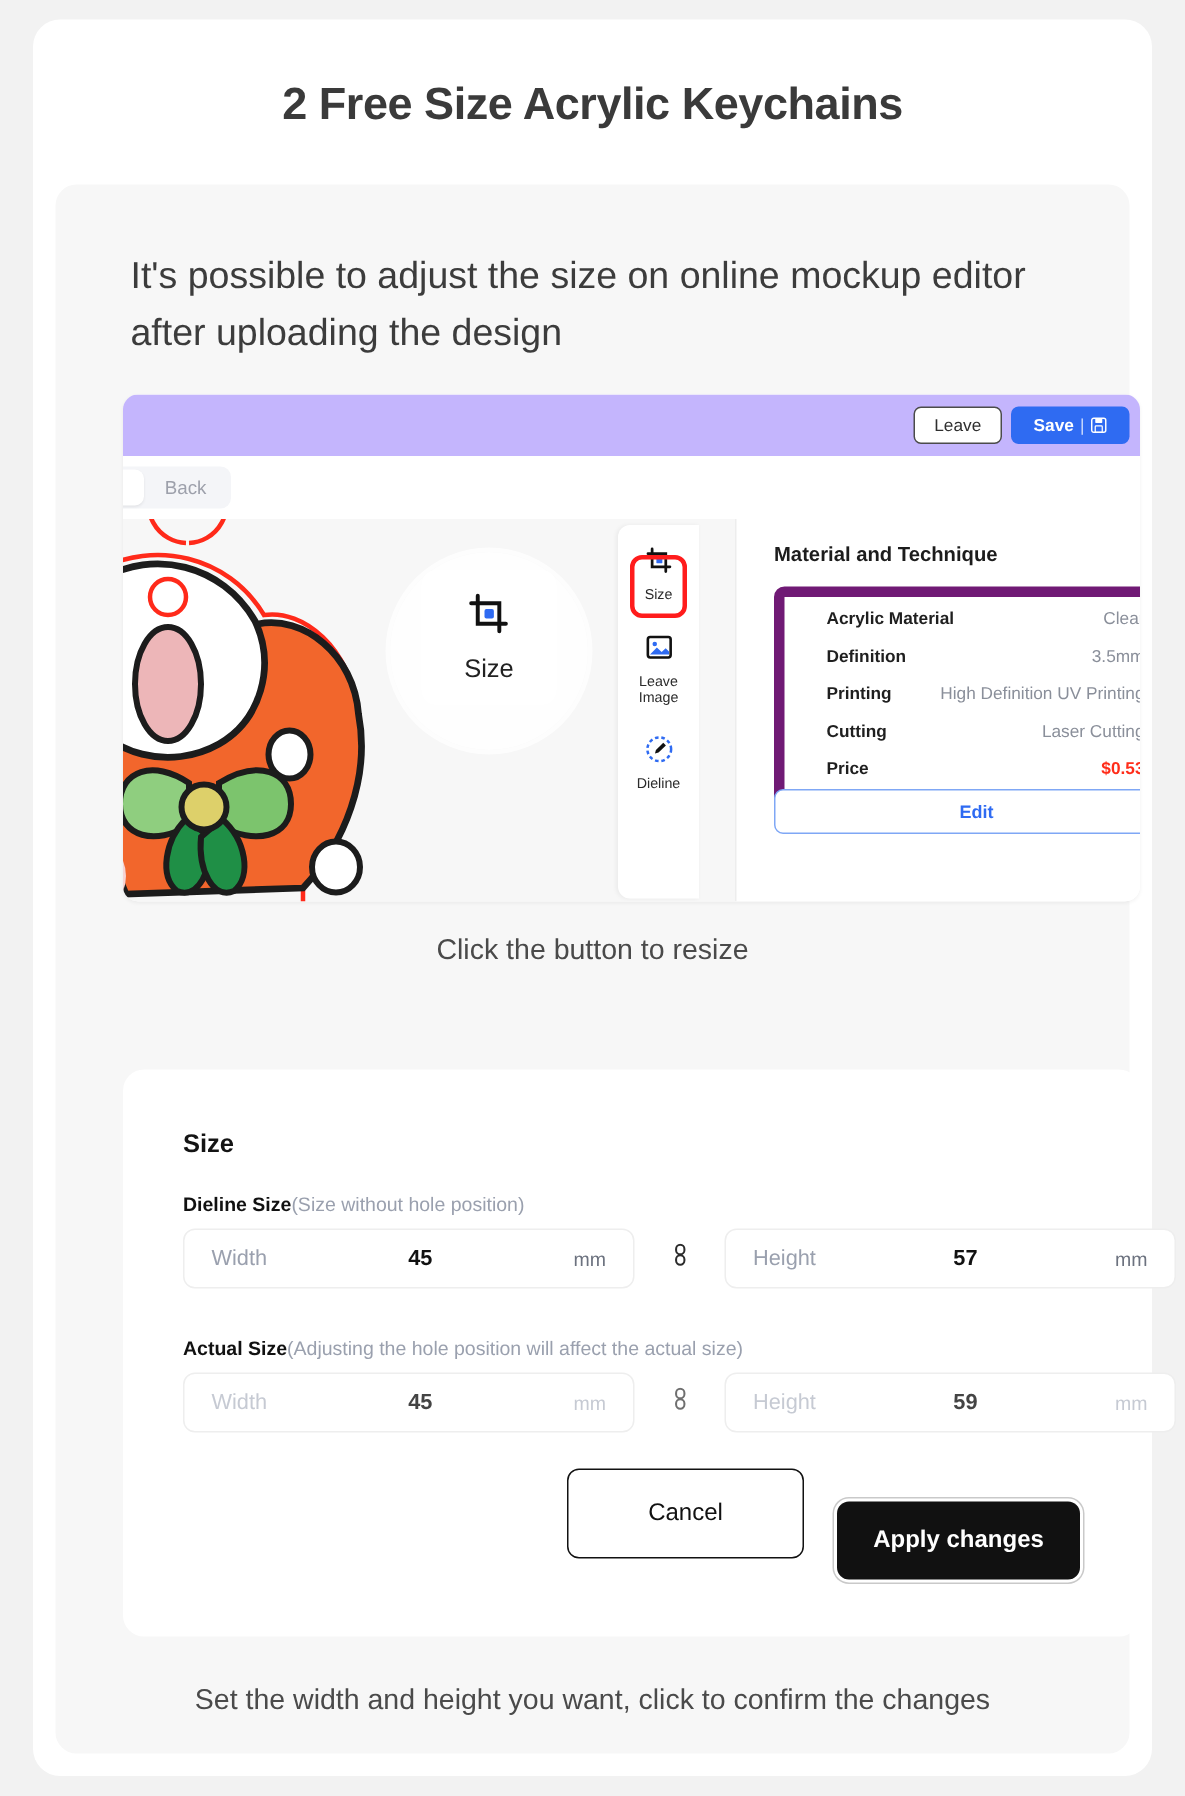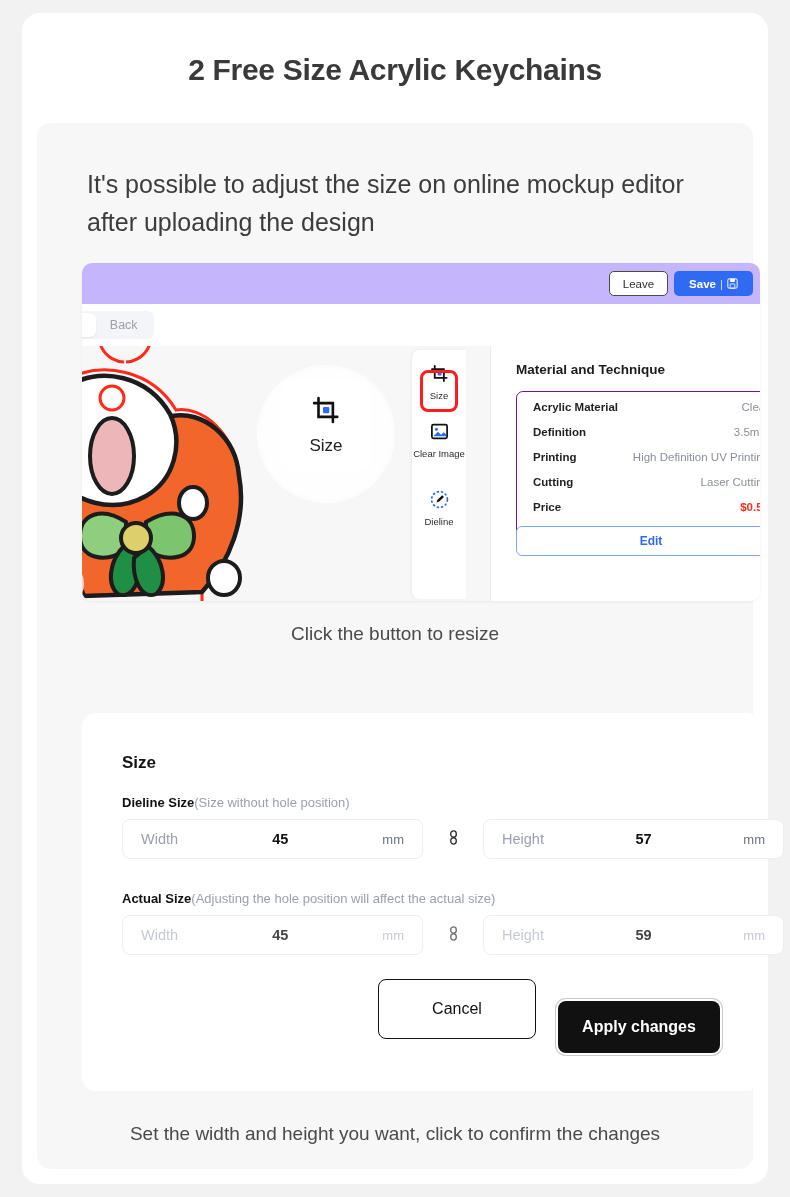--- a/index.html
+++ b/index.html
@@ -272,23 +272,23 @@
     top: 16px;
     font-size: 13.5px;
     font-weight: 700;
     color: #1c1c1c;
   }
   .spec-box {
     position: absolute;
     left: 25px;
     top: 45px;
     width: 270px;
-    border: 1px solid #701a75;
+    border: 7px solid #701a75;
     border-radius: 7px;
-    padding: 9px 16px 10px 16px;
+    padding: 9px 16px 10px 28px;
     box-sizing: border-box;
     background: #fff;
   }
   .spec-row {
     display: flex;
     justify-content: space-between;
     align-items: baseline;
     height: 25px;
   }
   .spec-k {
@@ -541,21 +541,21 @@
               </div>
 
               <div class="tool tool-edit">
                 <span>
                   <svg width="19" height="19" viewBox="0 0 24 24" fill="none">
                     <rect x="2.4" y="3.4" width="19.2" height="17.2" rx="2" stroke="#111" stroke-width="2.2"></rect>
                     <circle cx="8.2" cy="9.2" r="1.9" fill="#2f6bf2"></circle>
                     <path d="M4.2 18 L10 12.2 L14 16 L17.4 12.8 L20.2 15.6 V18 Z" fill="#2f6bf2"></path>
                   </svg>
                 </span>
-                <span class="tlabel">Clear Image</span>
+                <span class="tlabel">Leave Image</span>
               </div>
 
               <div class="tool tool-dieline">
                 <span>
                   <svg width="19" height="19" viewBox="0 0 24 24" fill="none">
                     <circle cx="12" cy="12" r="10" stroke="#2f6bf2" stroke-width="2.1" stroke-dasharray="3 2.4"></circle>
                     <path d="M8.4 15.6 L9.2 12.6 L15.4 6.6 L17.6 8.8 L11.4 14.8 Z" fill="#111"></path>
                   </svg>
                 </span>
                 <span class="tlabel">Dieline</span>

